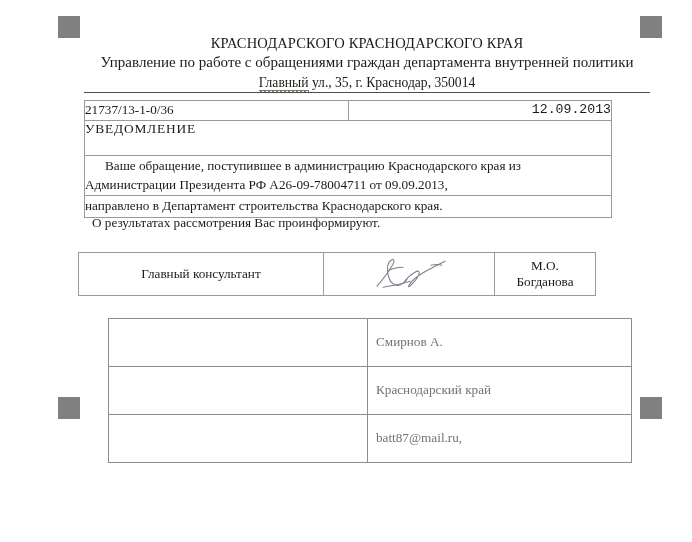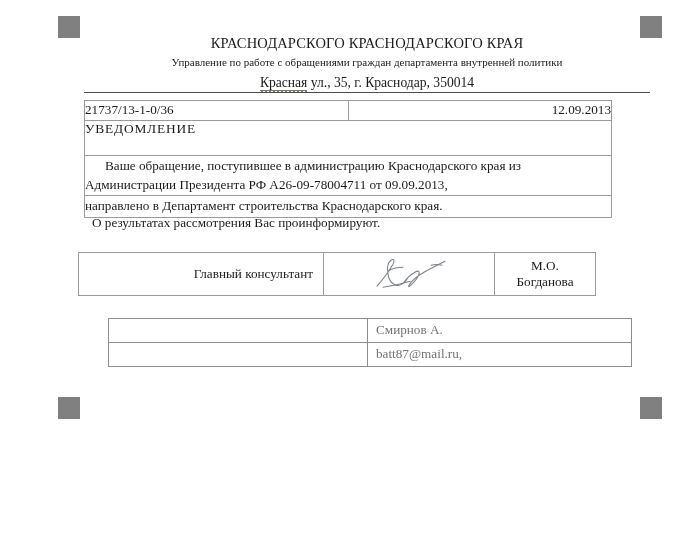--- a/index.html
+++ b/index.html
@@ -36,21 +36,21 @@
     width: 566px;
     text-align: center;
   }
   .lh-line1 {
     font-size: 14.5px;
     letter-spacing: 0.15px;
     line-height: 19px;
     white-space: nowrap;
   }
   .lh-line2 {
-    font-size: 11px;
+    font-size: 15px;
     line-height: 19px;
     white-space: nowrap;
   }
   .lh-line3 {
     font-size: 13.6px;
     line-height: 19px;
     white-space: nowrap;
     margin-top: 1px;
   }
   .spellcheck {
@@ -96,21 +96,21 @@
     vertical-align: top;
   }
   .cell-pad {
     padding: 3px 8px 4px 8px;
     font-size: 13.2px;
     line-height: 17px;
   }
 
   .row-ref td { height: 19px; }
   .ref-no   { text-align: left; }
-  .ref-date { text-align: right; }
+  .ref-date { text-align: right; font-family: Liberation Mono, monospace; }
 
   .row-title td {
     height: 34px;
   }
   .doc-title {
     text-align: left;
     font-size: 13.4px;
     padding-top: 4px;
     letter-spacing: 0.8px;
   }
@@ -144,21 +144,21 @@
     border-collapse: collapse;
     table-layout: fixed;
   }
   .sig-table td {
     border: 1px solid #9a9a9a;
     height: 42px;
     vertical-align: middle;
     font-size: 13.2px;
     padding: 0 10px;
   }
-  .sig-role { width: 224px; text-align: right; }
+  .sig-role { width: 224px; text-align: center; }
   .sig-mark { width: 150px; text-align: center; position: relative; }
   .sig-name { text-align: center; border-radius: 9px; }
 
   .sig-svg {
     display: block;
     position: absolute;
     left: 50%;
     top: 50%;
     transform: translate(-50%, -52%);
     width: 92px;
@@ -169,21 +169,21 @@
   .rcpt-table {
     position: absolute;
     left: 108px;
     top: 318px;
     width: 524px;
     border-collapse: collapse;
     table-layout: fixed;
   }
   .rcpt-table td {
     border: 1px solid #8d8d8d;
-    padding: 2px 8px;
+    padding: 14px 8px;
     font-size: 13.2px;
     line-height: 17px;
     color: #737373;
     vertical-align: top;
     height: 19px;
   }
   .rcpt-left  { width: 242px; }
   .rcpt-right { }
   .rcpt-last-left  { border-bottom: 1px solid #8d8d8d; height: 39px; }
 </style>
@@ -191,21 +191,21 @@
 <body>
 
 <div class="corner-mark corner-tl"></div>
 <div class="corner-mark corner-tr"></div>
 <div class="corner-mark corner-bl"></div>
 <div class="corner-mark corner-br"></div>
 
 <div class="letterhead">
   <div class="lh-line1">КРАСНОДАРСКОГО КРАСНОДАРСКОГО КРАЯ</div>
   <div class="lh-line2">Управление по работе с обращениями граждан департамента внутренней политики</div>
-  <div class="lh-line3"><span class="spellcheck">Красная</span><span> ул.,  35,   г. Краснодар,  350014</span></div>
+  <div class="lh-line3"><span class="spellcheck">Главный</span><span> ул.,  35,   г. Краснодар,  350014</span></div>
 </div>
 <div class="lh-rule"></div>
 
 <table class="doc-table">
   <tbody>
       <tr class="row-ref">
     <td class="cell-pad ref-no">21737/13-1-0/36</td>
     <td class="cell-pad ref-date">12.09.2013</td>
   </tr>
   <tr class="row-title">
@@ -242,17 +242,21 @@
 </tbody>
   </table>
 
 <table class="rcpt-table">
   <tbody>
       <tr>
     <td class="rcpt-left"></td>
     <td class="rcpt-right">Смирнов А.</td>
   </tr>
   <tr>
+    <td class="rcpt-left"></td>
+    <td class="rcpt-right">Краснодарский край</td>
+  </tr>
+  <tr>
     <td class="rcpt-left rcpt-last-left"></td>
     <td class="rcpt-right rcpt-last-left">batt87@mail.ru,</td>
   </tr>
 </tbody>
   </table>
 
 </body></html>

